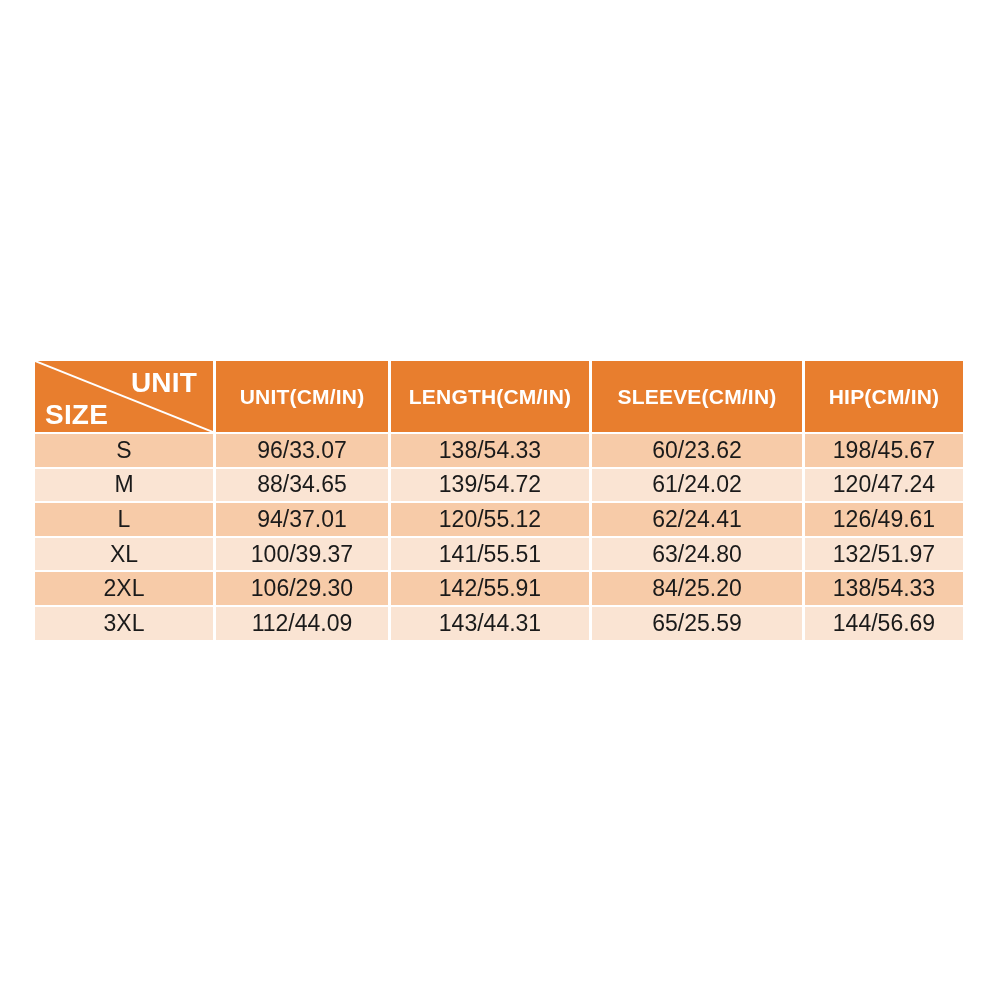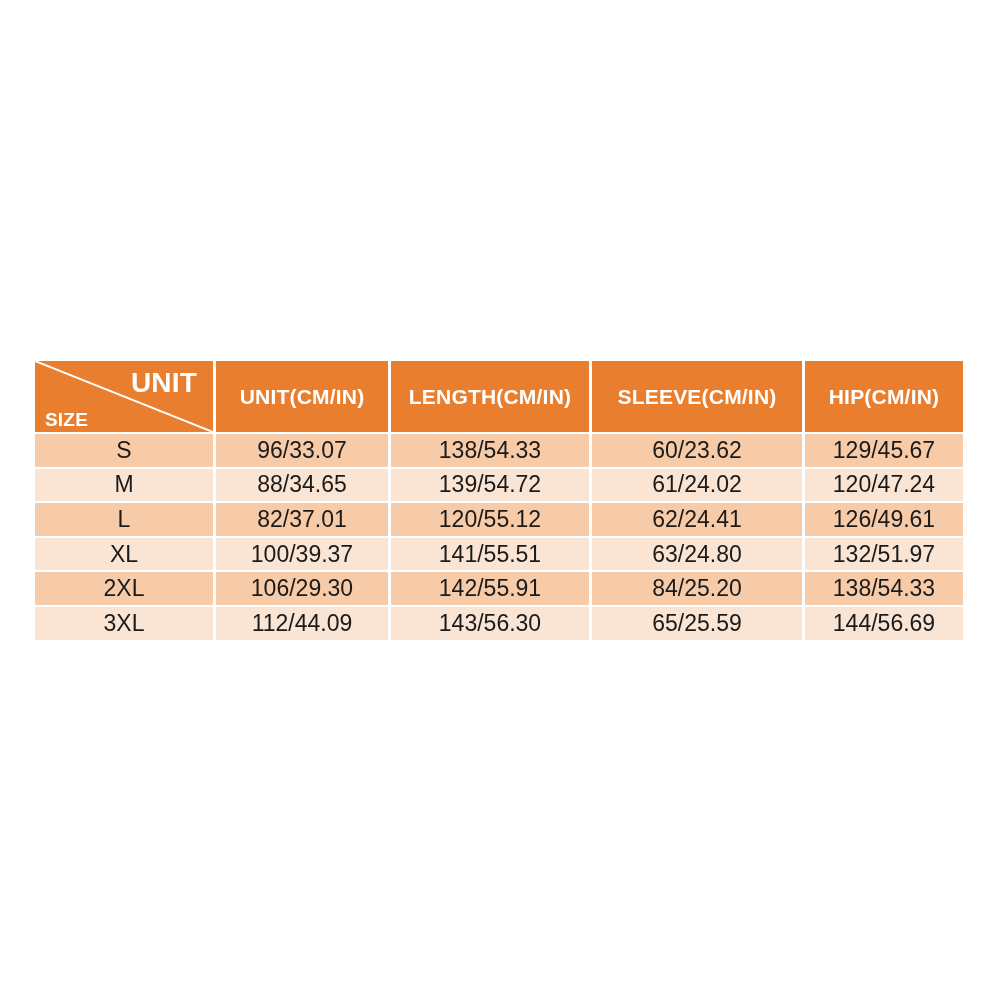--- a/index.html
+++ b/index.html
@@ -63,21 +63,21 @@
     top: 8px;
     right: 16px;
     font-size: 28px;
     font-weight: bold;
     line-height: 1;
   }
   .corner .corner-bottom {
     position: absolute;
     bottom: 3px;
     left: 10px;
-    font-size: 19px;
+    font-size: 28px;
     font-weight: bold;
     line-height: 1;
   }
 </style>
 </head>
 <body style="--header_bg: #E87E2E; --header_text: #FFFFFF; --row_dark: #F7CBA8; --row_light: #FAE4D3; --data_text: #1A1A1A; --divider: #FFFFFF;">
 
 <div class="canvas">
   <div class="size-table">
 
@@ -93,34 +93,34 @@
       <div class="cell header">LENGTH(CM/IN)</div>
       <div class="cell header">SLEEVE(CM/IN)</div>
       <div class="cell header">HIP(CM/IN)</div>
     </div>
 
     <div class="row">
       <div class="cell data shade-dark">S</div>
       <div class="cell data shade-dark">96/33.07</div>
       <div class="cell data shade-dark">138/54.33</div>
       <div class="cell data shade-dark">60/23.62</div>
-      <div class="cell data shade-dark">129/45.67</div>
+      <div class="cell data shade-dark">198/45.67</div>
     </div>
 
     <div class="row">
       <div class="cell data shade-light">M</div>
       <div class="cell data shade-light">88/34.65</div>
       <div class="cell data shade-light">139/54.72</div>
       <div class="cell data shade-light">61/24.02</div>
       <div class="cell data shade-light">120/47.24</div>
     </div>
 
     <div class="row">
       <div class="cell data shade-dark">L</div>
-      <div class="cell data shade-dark">82/37.01</div>
+      <div class="cell data shade-dark">94/37.01</div>
       <div class="cell data shade-dark">120/55.12</div>
       <div class="cell data shade-dark">62/24.41</div>
       <div class="cell data shade-dark">126/49.61</div>
     </div>
 
     <div class="row">
       <div class="cell data shade-light">XL</div>
       <div class="cell data shade-light">100/39.37</div>
       <div class="cell data shade-light">141/55.51</div>
       <div class="cell data shade-light">63/24.80</div>
@@ -131,19 +131,19 @@
       <div class="cell data shade-dark">2XL</div>
       <div class="cell data shade-dark">106/29.30</div>
       <div class="cell data shade-dark">142/55.91</div>
       <div class="cell data shade-dark">84/25.20</div>
       <div class="cell data shade-dark">138/54.33</div>
     </div>
 
     <div class="row">
       <div class="cell data shade-light">3XL</div>
       <div class="cell data shade-light">112/44.09</div>
-      <div class="cell data shade-light">143/56.30</div>
+      <div class="cell data shade-light">143/44.31</div>
       <div class="cell data shade-light">65/25.59</div>
       <div class="cell data shade-light">144/56.69</div>
     </div>
 
   </div>
 </div>
 
 </body></html>

